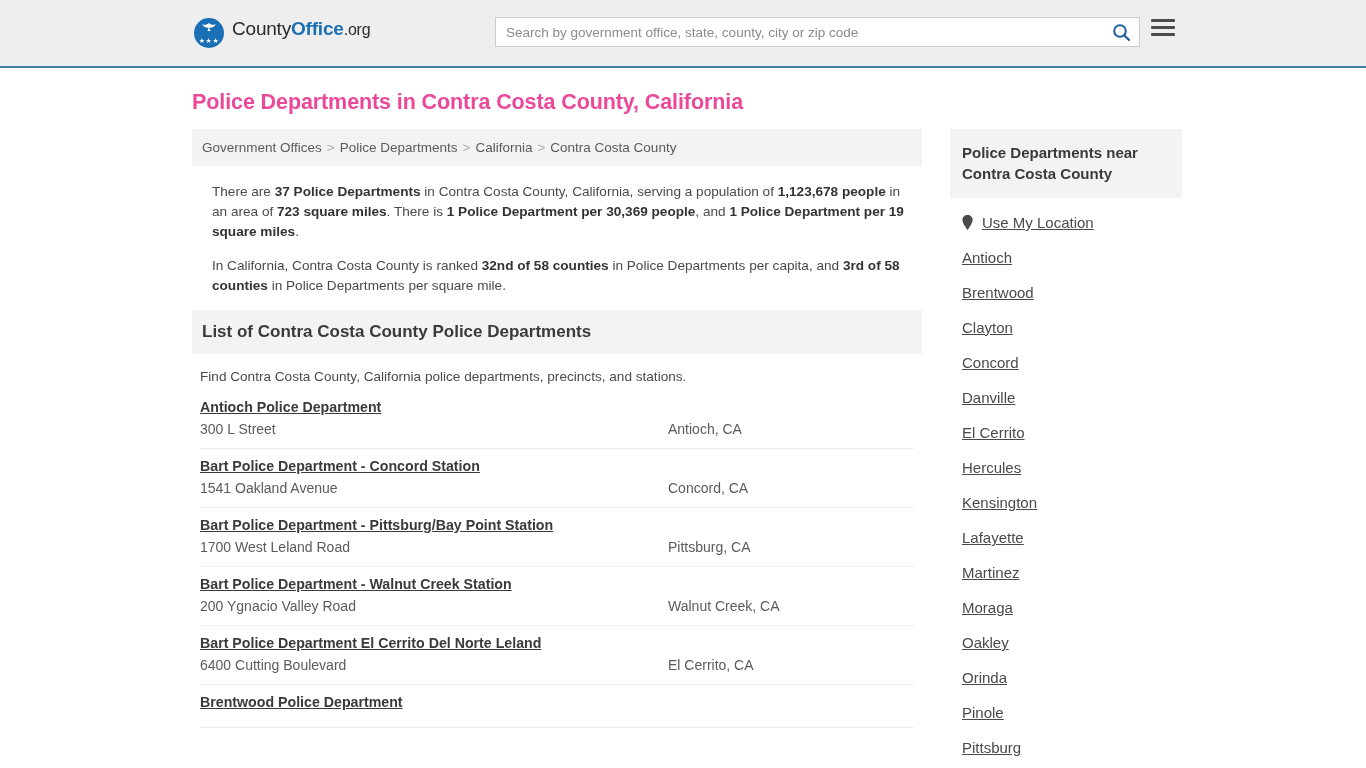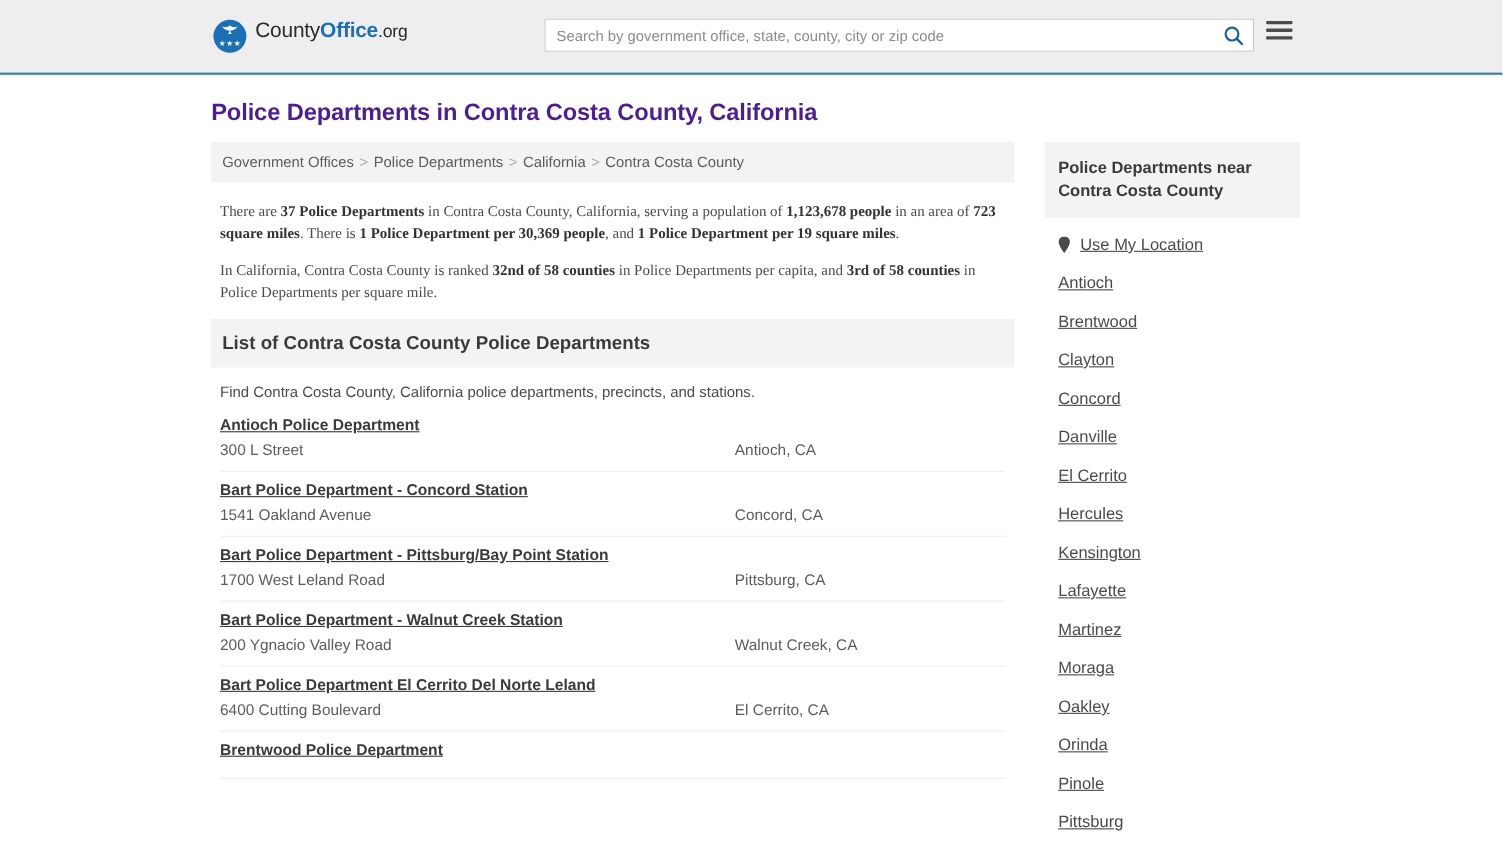--- a/index.html
+++ b/index.html
@@ -116,21 +116,21 @@
   .container {
     margin: 0 auto;
     width: 990px;
     padding-left: 4px;
     display: block;
   }
   h1.page-title {
     margin: 22px 0 14px 0;
     font-size: 21.5px;
     font-weight: bold;
-    color: #4c1d95;
+    color: #ec4899;
     letter-spacing: -0.1px;
   }
   .columns {
     display: flex;
     align-items: flex-start;
   }
   .main-col { width: 730px; flex: 0 0 730px; }
   .side-col { width: 232px; flex: 0 0 232px; margin-left: 28px; }
 
   
@@ -150,21 +150,21 @@
     margin: 0 5px;
   }
 
   
   .intro {
     font-size: 13.6px;
     line-height: 20px;
     color: #4a4a4a;
     margin: 16px 8px 0 8px;
   }
-  .intro p { margin: 0 0 14px 0; font-family: Liberation Serif, serif; }
+  .intro p { margin: 0 0 14px 12px; }
   .intro b { color: #333333; font-weight: bold; }
 
   
   .section-head {
     background: #f3f3f3;
     padding: 12px 10px;
     font-size: 17px;
     font-weight: bold;
     color: #3a3a3a;
     margin-top: 8px;

